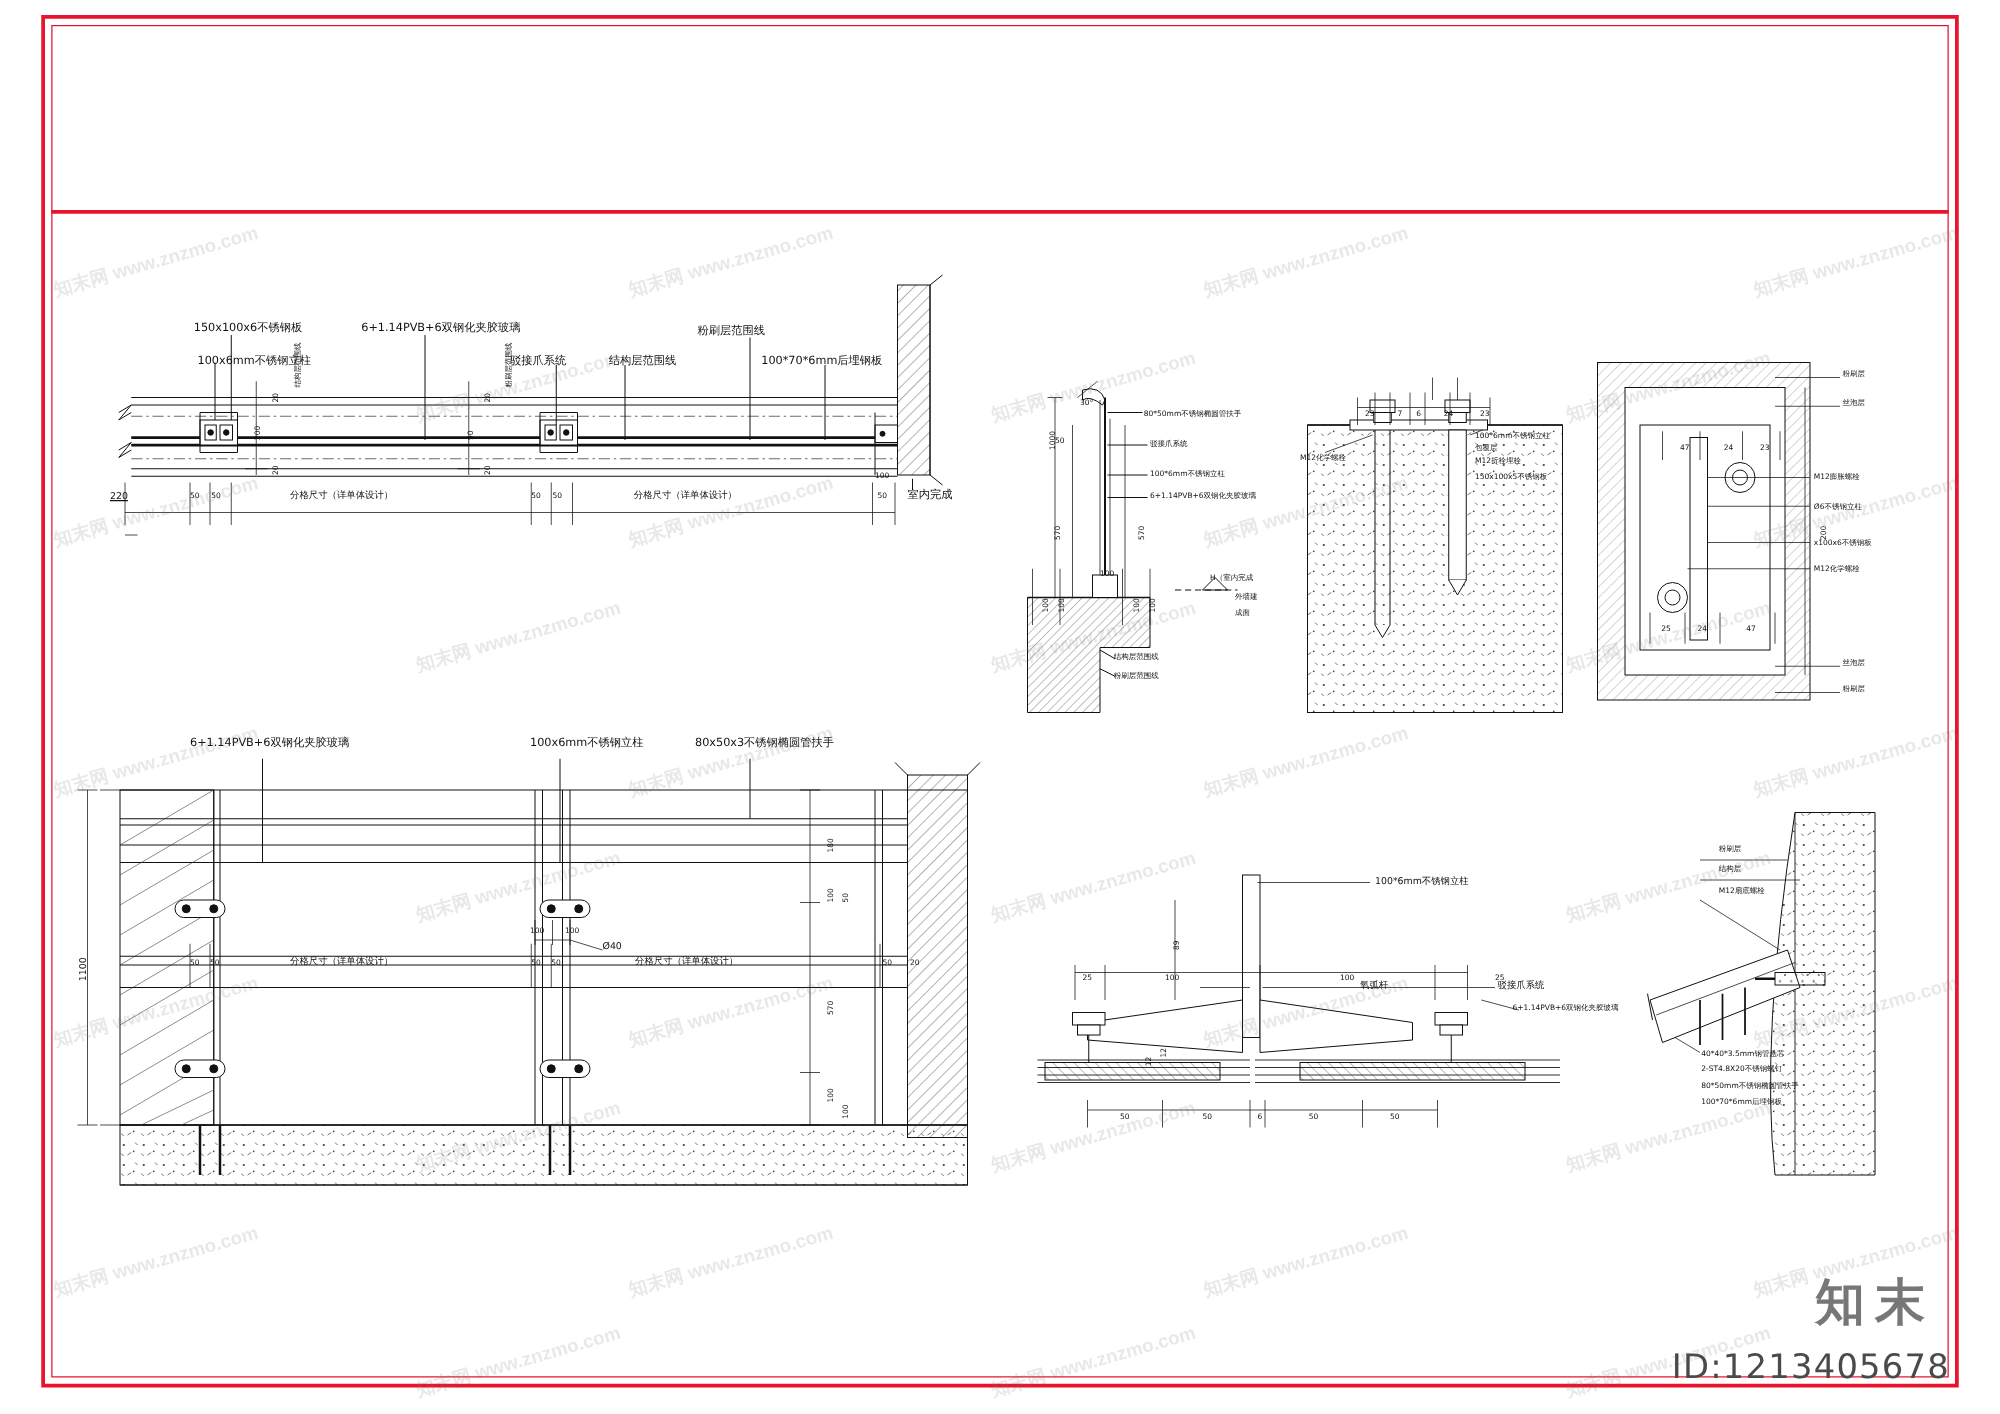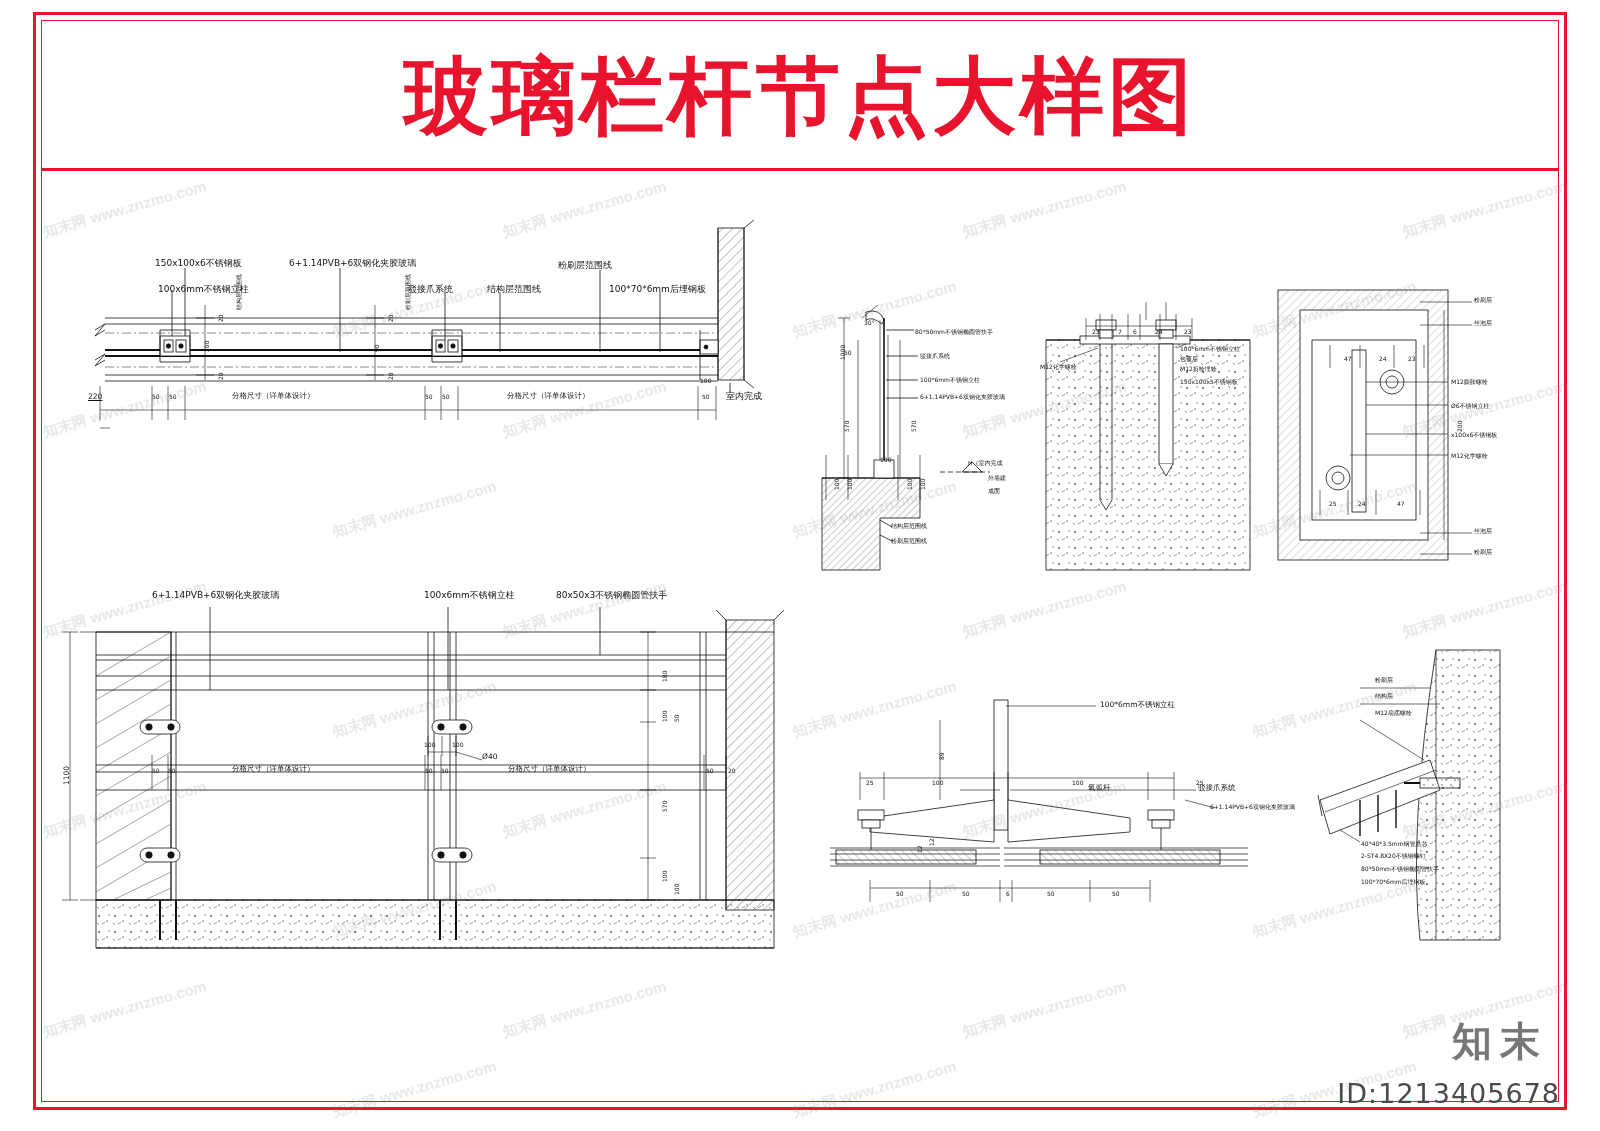--- a/index.html
+++ b/index.html
@@ -19,21 +19,20 @@
   .zhimo{position:absolute;right:52px;bottom:62px;font-size:40px;color:#777;font-weight:bold;letter-spacing:8px;font-family:"DejaVu Sans","Liberation Sans",sans-serif;}
 </style>
 </head>
 <body>
 
 <div class="sheet">
 
   <div class="border-outer"></div>
   <div class="border-inner"></div>
   <div class="title-rule"></div>
-  <div class="title">玻璃栏杆节点大样图</div>
 
   <svg class="dwg" viewBox="0 0 1600 1131" xmlns="http://www.w3.org/2000/svg">
     <defs>
       <pattern id="hatch45" width="7" height="7" patternUnits="userSpaceOnUse" patternTransform="rotate(45)">
         <line x1="0" y1="0" x2="0" y2="7" stroke="#333" stroke-width="0.6"></line>
       </pattern>
       <pattern id="hatch45b" width="5" height="5" patternUnits="userSpaceOnUse" patternTransform="rotate(45)">
         <line x1="0" y1="0" x2="0" y2="5" stroke="#333" stroke-width="0.5"></line>
       </pattern>
       <pattern id="hatch135" width="6" height="6" patternUnits="userSpaceOnUse" patternTransform="rotate(-45)">

